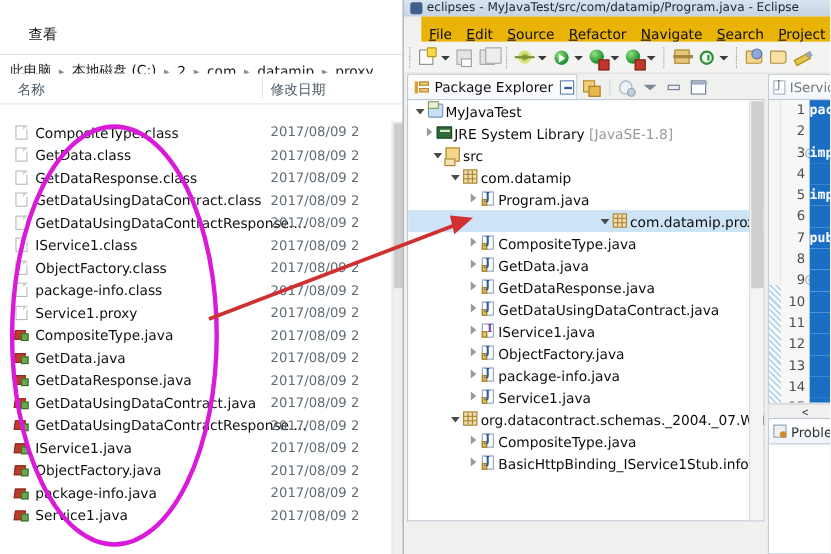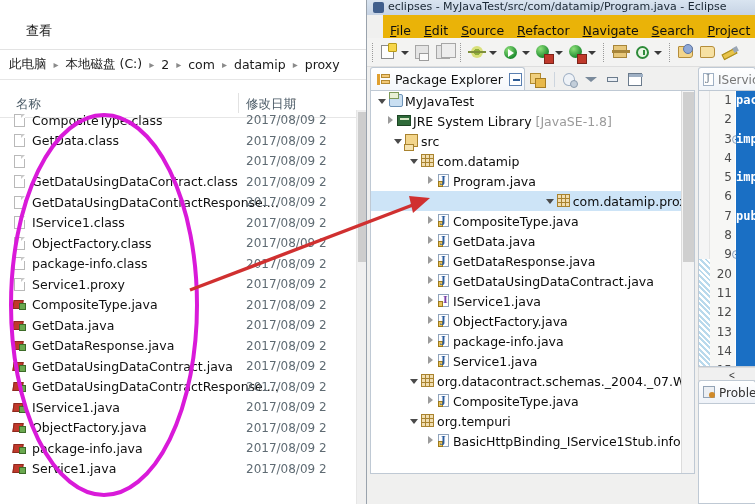--- a/index.html
+++ b/index.html
@@ -33,21 +33,21 @@
     padding-left: 9px;
   }
   #exp-breadcrumb .crumb {
     font-size: 12.5px; color: #1b1b1b; white-space: nowrap;
     font-family: "DejaVu Sans", sans-serif;
   }
   #exp-breadcrumb .sep {
     color: #8a8a8a; font-size: 10px; margin: 0 7px; user-select: none;
   }
   #exp-header {
-    position: absolute; left: 0; top: 90px; width: 368px; height: 28px;
+    position: absolute; left: 0; top: 67px; width: 368px; height: 28px;
     background: #ffffff; border-bottom: 1px solid #e6e6e6;
   }
   #exp-header .col-name {
     position: absolute; left: 16px; top: 6px;
     font-size: 12.5px; color: #4a5a66;
     font-family: "DejaVu Sans", sans-serif;
   }
   #exp-header .col-date {
     position: absolute; left: 246px; top: 6px;
     font-size: 12.5px; color: #4a5a66;
@@ -377,20 +377,21 @@
           <span class="fico">
             <span class="ico-class"></span>
           </span>
           <span class="fname">GetData.class</span>
           <span class="fdate">2017/08/09 2</span>
         </div>
         <div class="frow">
           <span class="fico">
             <span class="ico-class"></span>
           </span>
+          <span class="fname">GetDataResponse.class</span>
           <span class="fdate">2017/08/09 2</span>
         </div>
         <div class="frow">
           <span class="fico">
             <span class="ico-class"></span>
           </span>
           <span class="fname">GetDataUsingDataContract.class</span>
           <span class="fdate">2017/08/09 2</span>
         </div>
         <div class="frow">
@@ -768,32 +769,20 @@
           </div>
           <div class="trow" style="padding-left: 52px;">
             <span class="ar closed"></span>
             <span class="ti">
               <span class="i-java">
                 <span class="lock"></span>
               </span>
             </span>
             <span class="tl">CompositeType.java</span>
           </div>
-          <div class="trow" style="padding-left: 36px;">
-            <span class="ar open"></span>
-            <span class="ti">
-              <span class="i-pkg">
-                <span class="v1"></span>
-                <span class="v2"></span>
-                <span class="h1"></span>
-                <span class="h2"></span>
-              </span>
-            </span>
-            <span class="tl">org.tempuri</span>
-          </div>
           <div class="trow" style="padding-left: 52px;">
             <span class="ar closed"></span>
             <span class="ti">
               <span class="i-java">
                 <span class="lock"></span>
               </span>
             </span>
             <span class="tl">BasicHttpBinding_IService1Stub.info</span>
           </div>
         </div>
@@ -816,21 +805,21 @@
         <div id="ed-gutter">
             <div class="lnum">1</div>
             <div class="lnum">2</div>
             <div class="lnum">3<span class="fold"></span></div>
             <div class="lnum">4</div>
             <div class="lnum">5</div>
             <div class="lnum">6</div>
             <div class="lnum">7</div>
             <div class="lnum">8</div>
             <div class="lnum">9<span class="fold"></span></div>
-            <div class="lnum">20</div>
+            <div class="lnum">10</div>
             <div class="lnum">11</div>
             <div class="lnum">12</div>
             <div class="lnum">13</div>
             <div class="lnum">14</div>
             <div class="lnum">15</div>
           </div>
         <div id="ed-code">
             <div class="cline selbg">pac</div>
             <div class="cline selbg"></div>
             <div class="cline selbg">imp</div>

